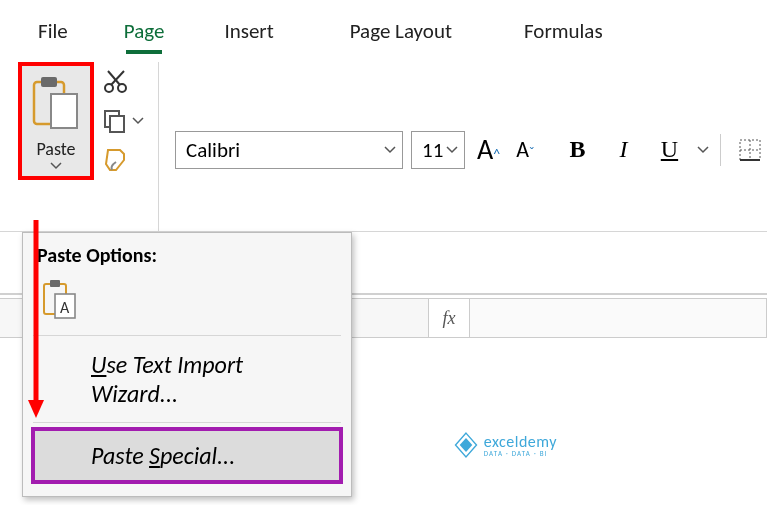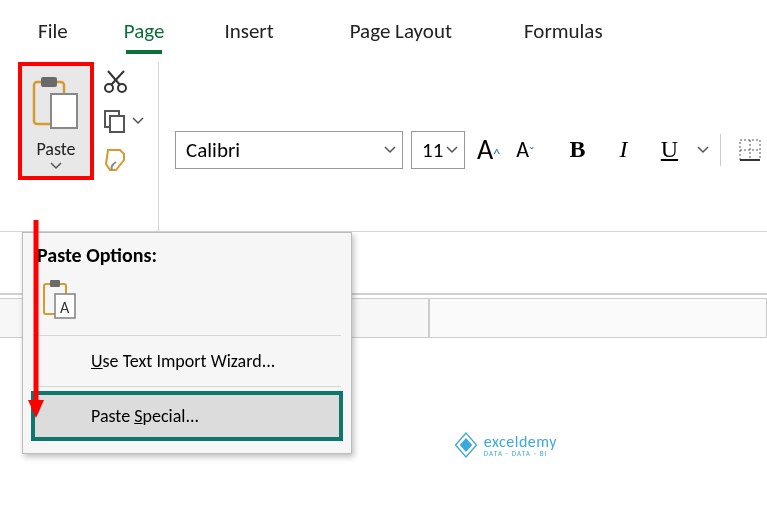--- a/index.html
+++ b/index.html
@@ -52,22 +52,22 @@
   .name-box { width:430px; border:1px solid #ccc; background:#f7f7f7; margin-left:-1px;}
   .fx-box { width:40px; border-top:1px solid #ccc; border-bottom:1px solid #ccc; display:flex; align-items:center; justify-content:center; font-style:italic; font-size:18px; color:#555; font-family:"Times New Roman",serif;}
   .formula-box { flex:1; border:1px solid #ccc; background:#fafafa;}
 
   
   .paste-menu { position: absolute; left: 22px; top: 232px; width: 330px; background: #f6f6f6; border: 1px solid #bcbcbc; box-shadow: 2px 3px 6px rgba(0,0,0,0.25); z-index: 100; padding: 6px 0; }
   .paste-menu .heading { font-size: 20px; font-weight: 600; padding: 4px 14px 8px 14px; }
   .paste-options-row { display: flex; padding: 2px 14px 10px 14px; }
   .paste-opt { width: 44px; height: 44px; display: flex; align-items: center; justify-content: center; cursor: pointer; }
   .menu-sep { height: 1px; background: #d6d6d6; margin: 4px 10px; }
-  .menu-item { font-size: 18px; padding: 10px 20px 10px 68px; cursor: pointer; }
-  .menu-item.highlighted { background: #dcdcdc; border: 4px solid #0f766e; margin: 4px 8px 6px 8px; padding: 10px 20px 10px 56px; }
+  .menu-item { font-size: 24px; padding: 10px 20px 10px 68px; cursor: pointer; font-style: italic; }
+  .menu-item.highlighted { background: #dcdcdc; border: 4px solid #a21caf; margin: 4px 8px 6px 8px; padding: 10px 20px 10px 56px; }
   .ul-letter { text-decoration: underline; }
 
   
   .red-arrow { position: absolute; left: 26px; top: 220px; z-index: 200; }
 
   
   .watermark { position:absolute; right:210px; bottom:46px; z-index:150; display:flex; align-items:center; gap:4px; opacity:0.9;}
   .watermark .logo { width:28px; height:28px;}
   .watermark .wt { display:flex; flex-direction:column; line-height:1;}
   .watermark .brand { font-size:16px; color:#2a9fd6; letter-spacing:0.5px;}
@@ -267,20 +267,21 @@
           </svg>
       </div>
     </div>
   </div>
 </div>
 
 <div class="hr-line"></div>
 
 <div class="formula-bar">
   <div class="name-box"></div>
+  <div class="fx-box">fx</div>
   <div class="formula-box"></div>
 </div>
 
 <div class="paste-menu">
   <div class="heading">Paste Options:</div>
   <div class="paste-options-row">
     <div class="paste-opt">
       <span>
         <svg width="36" height="42" viewBox="0 0 36 42">
           <rect x="3" y="6" width="22" height="30" rx="2" fill="none" stroke="#d69a2d" stroke-width="2"></rect>

